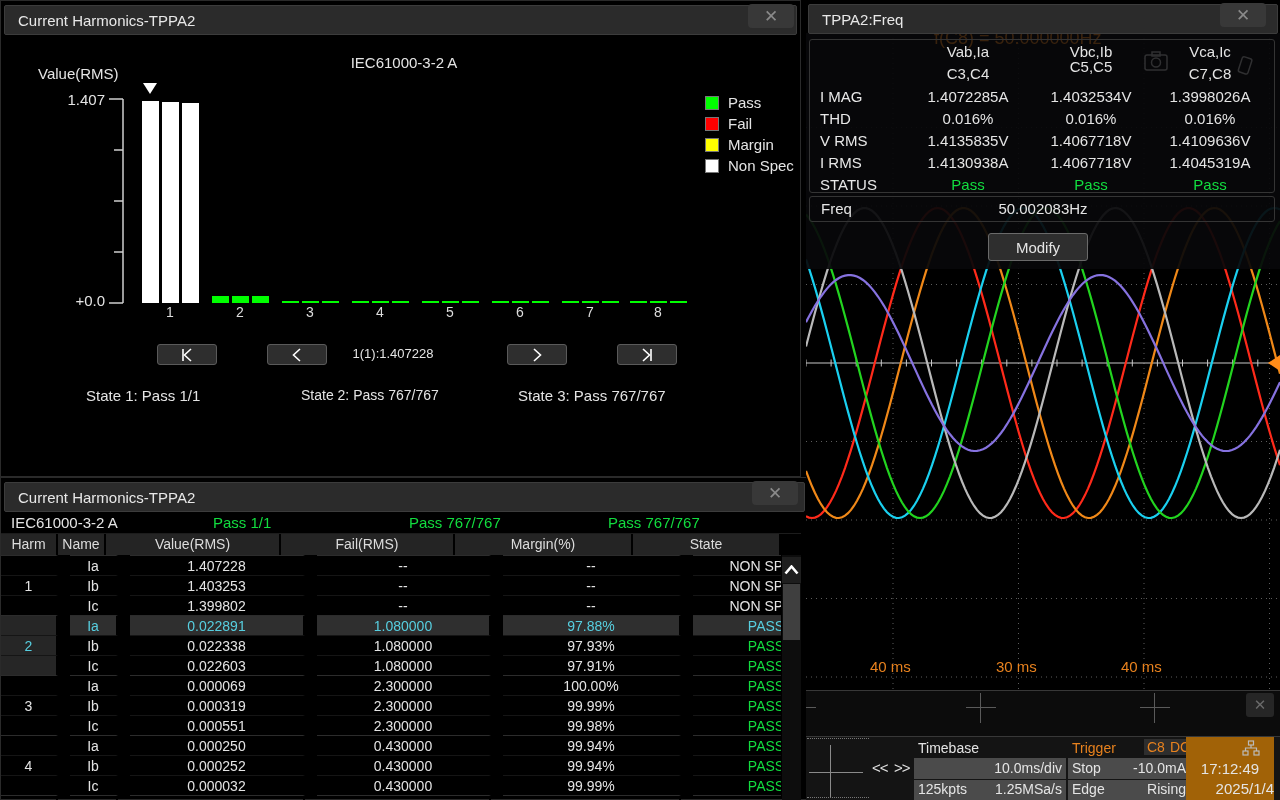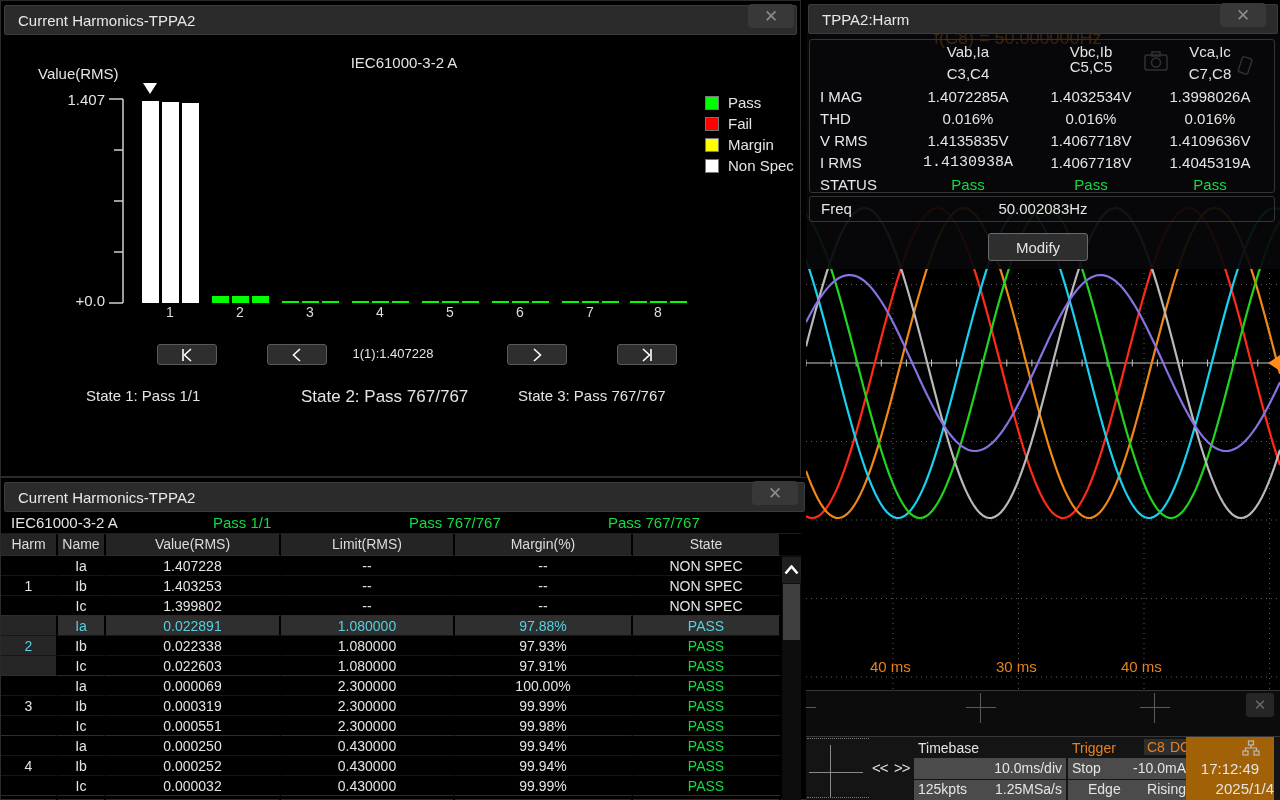--- a/index.html
+++ b/index.html
@@ -17,21 +17,21 @@
   .lbl { position:absolute; white-space:nowrap; }
   .green { color:#12dd3f; }
   .navbtn { position:absolute; width:60px; height:21px; background:#2e2e2e;
             border:1px solid #5a5a5a; border-radius:3px; display:flex;
             align-items:center; justify-content:center; }
   .bar { position:absolute; bottom:0; }
   .legend-item { display:flex; align-items:center; gap:9px; height:21px; font-size:15px; }
   .legend-sq { width:14px; height:14px; border:1px solid #777; }
   
   .t-row { display:grid; grid-template-columns:57px 48px 175px 174px 178px 148px;
-           height:20px; line-height:20px; font-size:14px; text-align:center; }
+           height:20px; line-height:20px; font-size:14px; text-align:center;gap:12px; }
   .t-cell { border-right:2px solid #000; border-top:1px solid #151515; overflow:hidden; }
   .t-grouptop .t-cell { border-top:1px solid #2c2c2c; }
   .t-cell.sel { background:#2f2f2f; color:#57cfe0; }
   .t-cell.harm-hl { background:#262626; color:#57cfe0; }
   .state-pass { color:#12dd3f; }
   .state-pass.sel { color:#57cfe0; }
   .hdr-cell { background:#242424; border-right:2px solid #000; font-size:14px;
               color:#dcdcdc; line-height:21px; text-align:center; }
   
   .ph-label { position:absolute; left:14px; font-size:15px; color:#e8e8e8; }
@@ -143,21 +143,21 @@
     </svg>
   </div>
   <div class="navbtn" style="left:616px; top:343px;">
     <svg width="22" height="14" viewBox="0 0 22 14">
       <polyline points="7,1 13.5,7 7,13" fill="none" stroke="#fff" stroke-width="1.6"></polyline>
       <line x1="15" y1="1" x2="15" y2="13" stroke="#fff" stroke-width="1.6"></line>
     </svg>
   </div>
 
   <div class="lbl" style="left:85px;  top:386px; font-size:15px;">State 1: Pass 1/1</div>
-  <div class="lbl" style="left:300px; top:386px; font-size:17px;">State 2: Pass 767/767</div>
+  <div class="lbl" style="left:300px; top:386px; font-size:14px;">State 2: Pass 767/767</div>
   <div class="lbl" style="left:517px; top:386px; font-size:15px;">State 3: Pass 767/767</div>
 </div>
 
 <div class="win" style="left:0; top:477px; width:809px; height:323px;">
   <div class="titlebar">
     <span>Current Harmonics-TPPA2</span>
   </div>
   <div class="closebtn" style="right:10px;">
     <span>✕</span>
   </div>
@@ -166,21 +166,21 @@
     <span class="lbl" style="left:10px; top:4px; font-size:15px;">IEC61000-3-2 A</span>
     <span class="lbl green" style="left:212px; top:4px; font-size:15px;">Pass 1/1</span>
     <span class="lbl green" style="left:408px; top:4px; font-size:15px;">Pass 767/767</span>
     <span class="lbl green" style="left:607px; top:4px; font-size:15px;">Pass 767/767</span>
   </div>
 
   <div class="abs" id="table-header" style="left:0; top:56px; width:780px; height:21px; display:grid; grid-template-columns:57px 48px 175px 174px 178px 148px;">
       <div class="hdr-cell">Harm</div>
       <div class="hdr-cell">Name</div>
       <div class="hdr-cell">Value(RMS)</div>
-      <div class="hdr-cell">Limit(RMS)</div>
+      <div class="hdr-cell">Fail(RMS)</div>
       <div class="hdr-cell">Margin(%)</div>
       <div class="hdr-cell">State</div>
     </div>
 
   <div class="abs" id="table-rows" style="left:0; top:77px; width:780px; height:246px; overflow:hidden;">
       <div class="t-row t-grouptop">
         <div class="t-cell"></div>
         <div class="t-cell">Ia</div>
         <div class="t-cell">1.407228</div>
         <div class="t-cell">--</div>
@@ -370,41 +370,41 @@
         <div class="ph-val" style="left: 336px; top: 55px;">1.3998026A</div>
         <div class="ph-label" style="top: 77px;">THD</div>
         <div class="ph-val" style="left: 94px; top: 77px;">0.016%</div>
         <div class="ph-val" style="left: 217px; top: 77px;">0.016%</div>
         <div class="ph-val" style="left: 336px; top: 77px;">0.016%</div>
         <div class="ph-label" style="top: 99px;">V RMS</div>
         <div class="ph-val" style="left: 94px; top: 99px;">1.4135835V</div>
         <div class="ph-val" style="left: 217px; top: 99px;">1.4067718V</div>
         <div class="ph-val" style="left: 336px; top: 99px;">1.4109636V</div>
         <div class="ph-label" style="top: 121px;">I RMS</div>
-        <div class="ph-val" style="left: 94px; top: 121px; font-family: Liberation Mono, monospace;">1.4130938A</div>
+        <div class="ph-val" style="left: 94px; top: 121px;">1.4130938A</div>
         <div class="ph-val" style="left: 217px; top: 121px;">1.4067718V</div>
         <div class="ph-val" style="left: 336px; top: 121px;">1.4045319A</div>
         <div class="ph-label" style="top: 143px;">STATUS</div>
         <div class="ph-val green" style="left: 94px; top: 143px;">Pass</div>
         <div class="ph-val green" style="left: 217px; top: 143px;">Pass</div>
         <div class="ph-val green" style="left: 336px; top: 143px;">Pass</div>
       </div>
 
     <div class="abs" style="left:3px; top:163px; width:466px; height:26px; border:1px solid #343434; border-radius:3px;">
       <span class="lbl" style="left:11px; top:3px; font-size:15px;">Freq</span>
       <span class="lbl" style="left:103px; top:3px; width:260px; text-align:center; font-size:15px;">50.002083Hz</span>
     </div>
 
     <div class="abs" style="left:182px; top:200px; width:100px; height:28px; background:#2e2e2e; border:1px solid #6a6a6a; border-radius:3px; display:flex; align-items:center; justify-content:center; font-size:15px;">
       <span>Modify</span>
     </div>
   </div>
 
   <div class="titlebar" style="left:2px; right:2px;">
-    <span>TPPA2:Harm</span>
+    <span>TPPA2:Freq</span>
   </div>
   <div class="closebtn" style="right:14px;">
     <span>✕</span>
   </div>
 
   <div class="abs" style="left:0; top:690px; width:474px; height:47px; background:#0c0c0c; border-top:1px solid #383838; border-bottom:1px solid #383838;">
     <div class="abs" style="left:0; top:16px; width:10px; height:1px; background:#5a5a5a;"></div>
     <div class="plus-marker" style="left:160px; top:2px;"></div>
     <div class="plus-marker" style="left:334px; top:2px;"></div>
     <div class="abs" style="right:6px; top:2px; width:28px; height:24px; background:#262626; border-radius:3px; display:flex; align-items:center; justify-content:center; color:#6a6a6a; font-size:15px;">
@@ -434,21 +434,21 @@
 
     <div class="abs" style="left:262px; top:0; width:122px; height:63px;">
       <span class="lbl orange" style="left:4px; top:3px; font-size:14px;">Trigger</span>
       <span class="lbl orange" style="left:76px; top:2px; font-size:14px; background:#2e2e2e; padding:0 3px;">C8</span>
       <span class="lbl orange" style="left:100px; top:2px; font-size:14px; background:#2e2e2e; padding:0 2px;">DC</span>
       <div class="abs bb-gray" style="left:0; top:21px; width:122px; height:21px;">
         <span class="lbl" style="left:4px; top:2px; font-size:14px;">Stop</span>
         <span class="lbl" style="right:4px; top:2px; font-size:14px;">-10.0mA</span>
       </div>
       <div class="abs bb-gray" style="left:0; top:43px; width:122px; height:20px;">
-        <span class="lbl" style="left:20px; top:1px; font-size:14px;">Edge</span>
+        <span class="lbl" style="left:4px; top:1px; font-size:14px;">Edge</span>
         <span class="lbl" style="right:4px; top:1px; font-size:14px;">Rising</span>
       </div>
     </div>
 
     <div class="abs" style="left:380px; top:0; width:88px; height:75px; background:#a16207;">
       <svg class="abs" style="left:56px; top:3px;" width="18" height="16" viewBox="0 0 18 16">
         <rect x="6.5" y="1" width="5" height="4" fill="none" stroke="#bbb" stroke-width="1.2"></rect>
         <rect x="1" y="11" width="5" height="4" fill="none" stroke="#bbb" stroke-width="1.2"></rect>
         <rect x="12" y="11" width="5" height="4" fill="none" stroke="#bbb" stroke-width="1.2"></rect>
         <path d="M9 5 v3 M3.5 11 v-3 h11 v3" fill="none" stroke="#bbb" stroke-width="1.2"></path>

